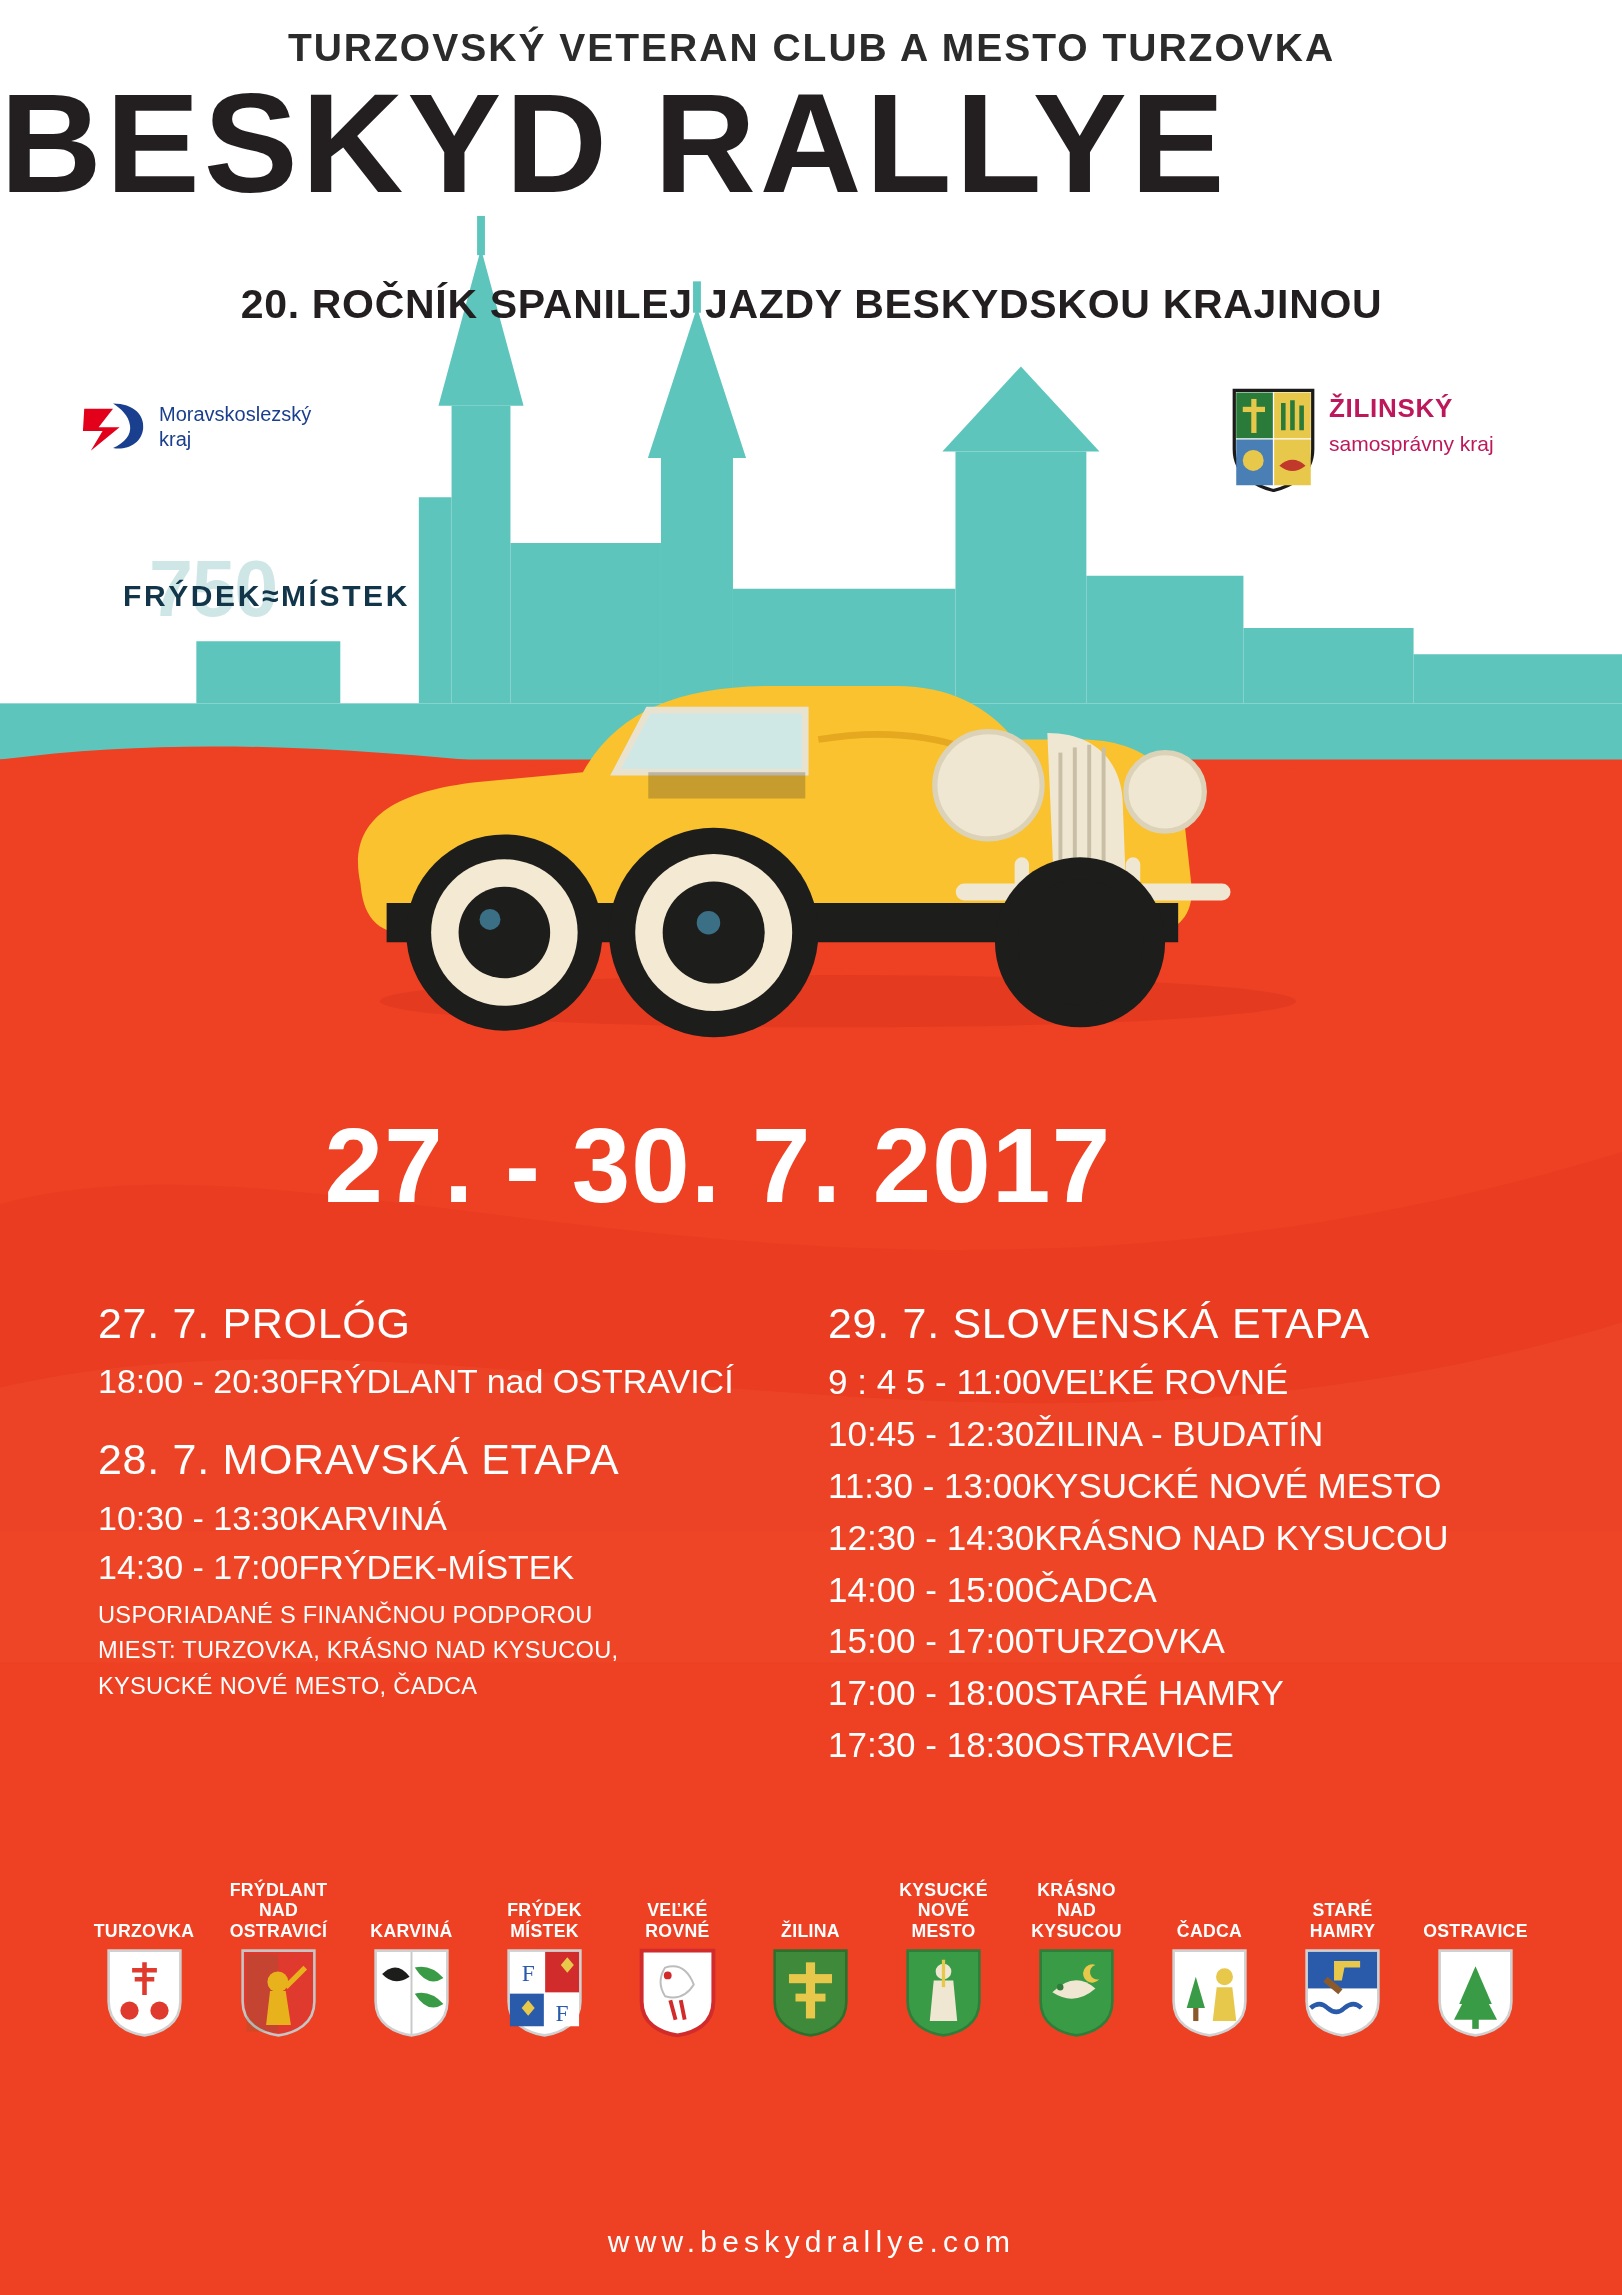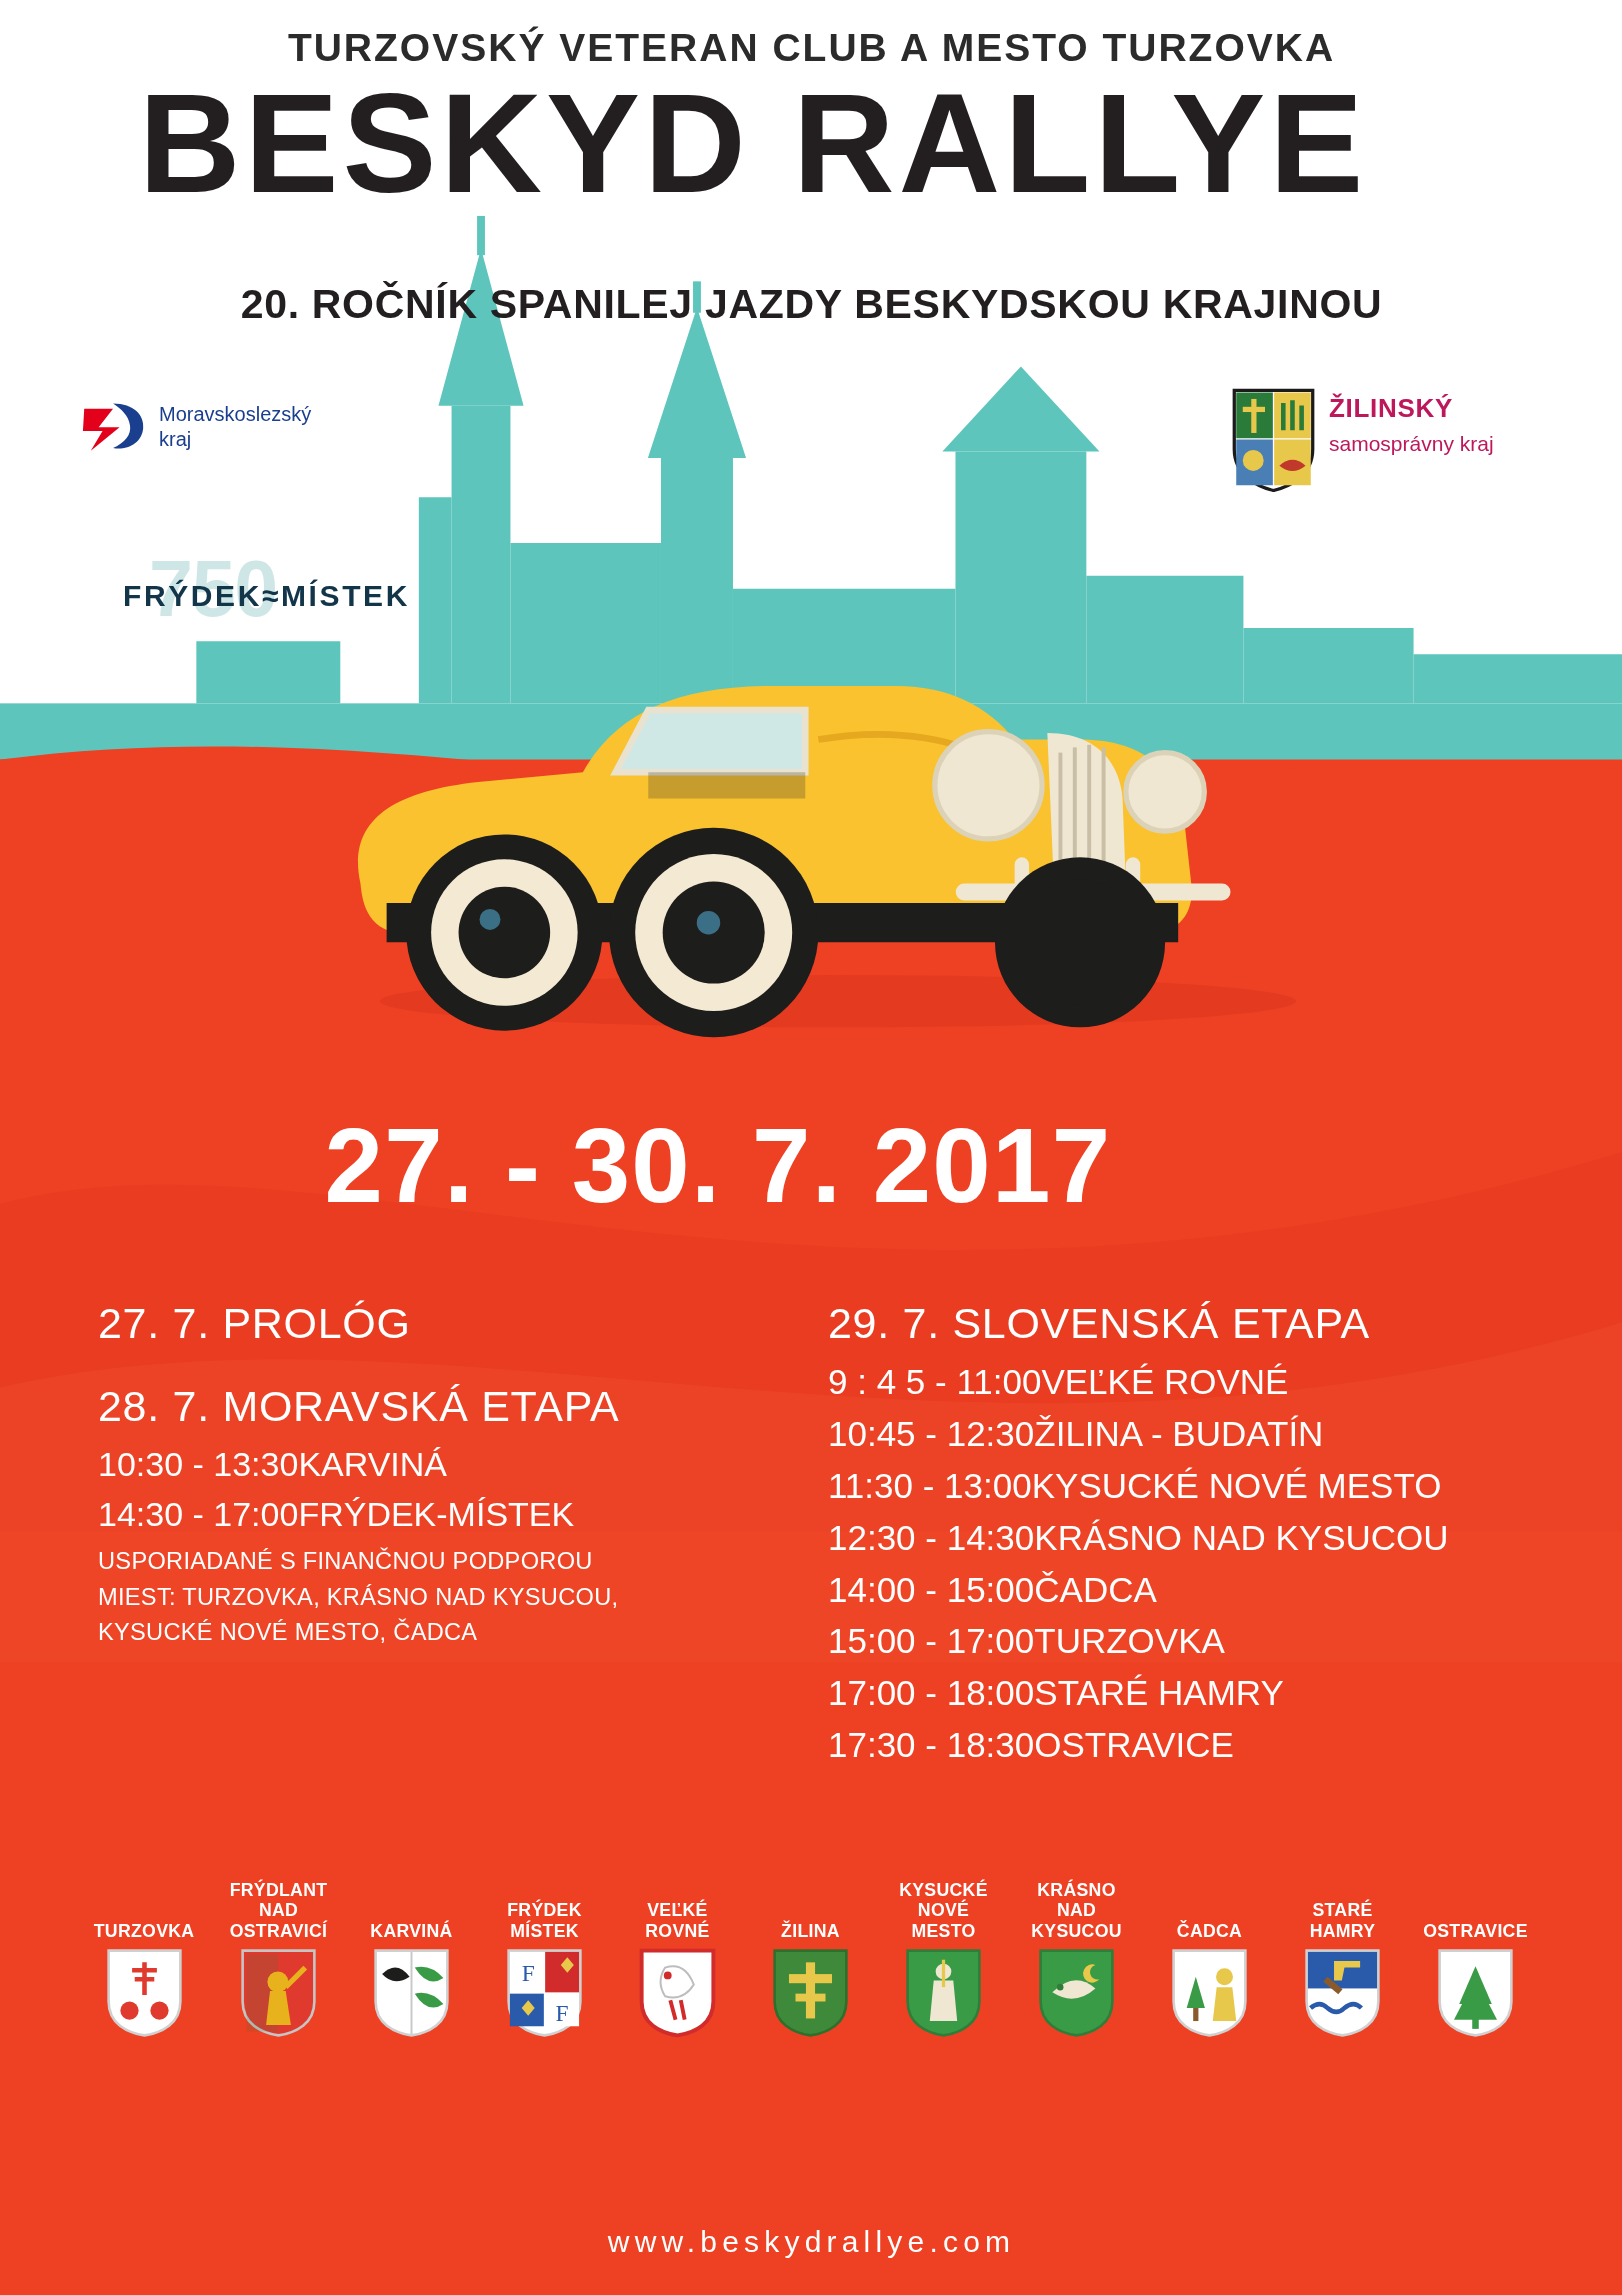--- a/index.html
+++ b/index.html
@@ -16,21 +16,21 @@
   .bg-white { position:absolute; left:0; top:0; width:1623px; height:864px; background:#ffffff; }
   .bg-teal  { position:absolute; left:0; top:0; width:1623px; height:916px; }
   .bg-red   { position:absolute; left:0; top:746px; width:1623px; height:1550px; background:#ee4023; }
 
   
   .kicker {
     position:absolute; top:26px; left:0; width:1623px; text-align:center;
     font-size:39px; font-weight:bold; letter-spacing:2px; color:#2b2b2b;
   }
   .title {
-    position:absolute; top:69px; left:0; width:1506px; text-align:center;
+    position:absolute; top:69px; left:0; width:1506px; 
     font-size:141px; font-weight:bold; letter-spacing:3.9px; color:#231f20;
     line-height:1.05;
   }
   .subtitle {
     position:absolute; top:281px; left:0; width:1623px; text-align:center;
     font-size:41px; font-weight:bold; letter-spacing:0.7px; color:#231f20;
   }
 
   
   .logo-msk { position:absolute; left:79px; top:393px; width:275px; height:79px; }
@@ -214,20 +214,23 @@
 
   <div class="logo-fm">
     <div class="num">750</div>
     <div class="nm">FRÝDEK≈MÍSTEK</div>
   </div>
 
   <div class="dates">27. - 30. 7. 2017</div>
 
   <div class="col-left">
     <div class="day-head">27. 7. PROLÓG</div>
+    <div class="row">
+      <span class="time">18:00 - 20:30</span><span>FRÝDLANT nad OSTRAVICÍ</span>
+    </div>
 
     <div class="day-head second">28. 7.  MORAVSKÁ ETAPA</div>
     <div class="row">
       <span class="time">10:30 - 13:30</span><span>KARVINÁ</span>
     </div>
     <div class="row">
       <span class="time">14:30 - 17:00</span><span>FRÝDEK-MÍSTEK</span>
     </div>
 
     <div class="note" style="white-space:pre-line;">USPORIADANÉ S FINANČNOU PODPOROU

